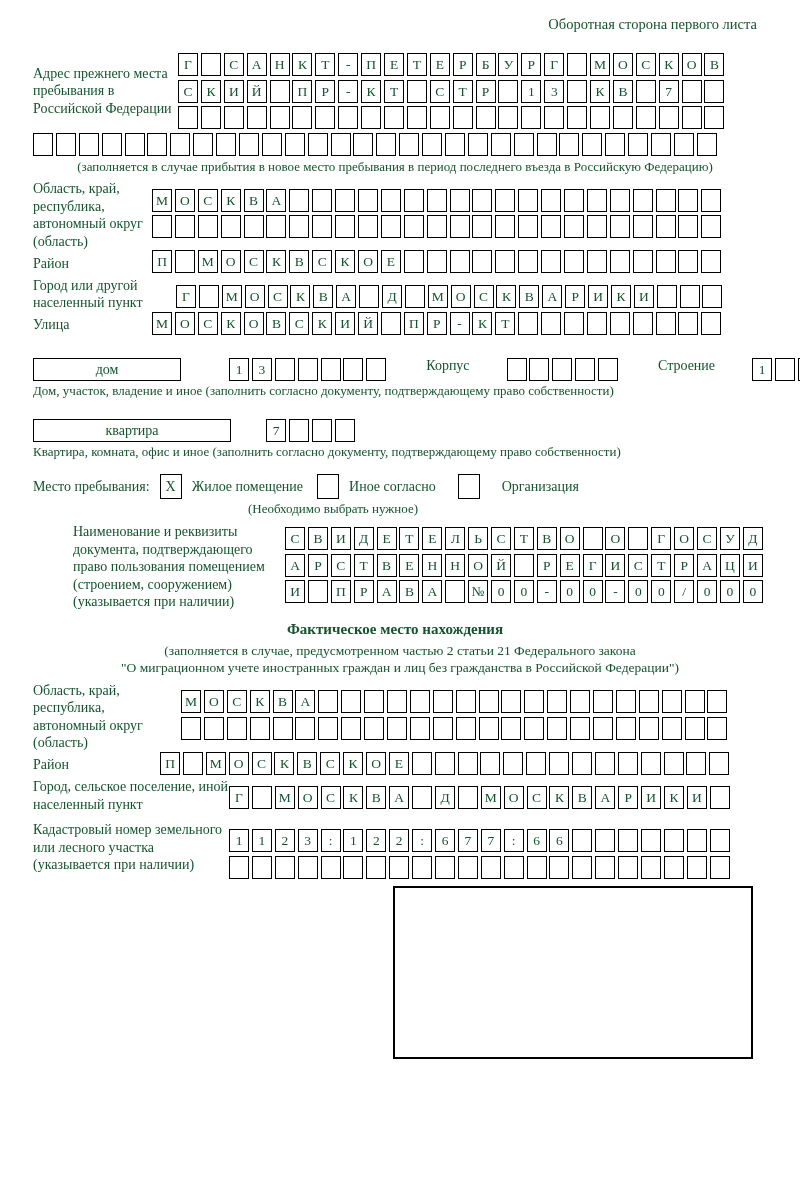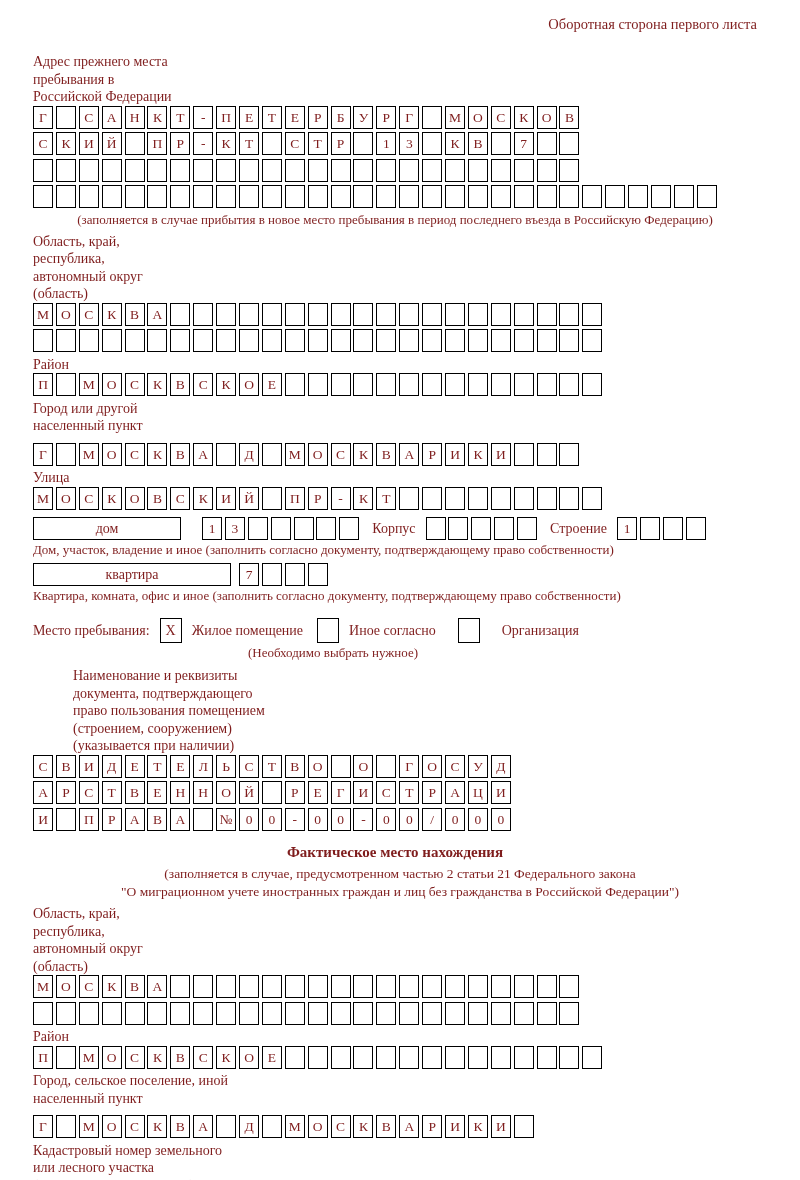--- a/index.html
+++ b/index.html
@@ -1,37 +1,37 @@
 <!DOCTYPE html>
 <html><head>
 <meta charset="utf-8">
 <style>
   html,body{margin:0;padding:0;background:#fff;}
   .page{
     position:relative;width:800px;height:1180px;background:#ffffff;
-    font-family:"Liberation Serif", serif;color:#7f1d1d;
+    font-family:"Liberation Serif", serif;color:#14532d;
     box-sizing:border-box;padding:16px 0 0 33px;overflow:hidden;
   }
   .header-note{width:724px;text-align:right;font-size:14.5px;margin-bottom:20px;}
   .cellrow{display:flex;margin-bottom:3.5px;}
   .cell{
     width:18px;height:21px;border:1.6px solid #000;margin-right:2.9px;flex:none;
     display:flex;align-items:center;justify-content:center;
     font-size:13.5px;line-height:21px;
   }
-  .field{display:flex;align-items:flex-start;flex-direction:column;}
+  .field{display:flex;align-items:center;}
   .flabel{font-size:14px;line-height:17.5px;flex:none;}
   .w145{width:145px;} .w119{width:119px;} .w143{width:143px;} .w212{width:212px;margin-left:40px;}
   .w148{width:148px;} .w127{width:127px;} .w196{width:196px;}
   .rows{display:flex;flex-direction:column;}
   .caption{font-size:13px;line-height:16px;margin:2px 0 5px 0;}
   .center{width:724px;text-align:center;}
   .title{width:724px;text-align:center;font-weight:bold;font-size:15px;margin:2px 0 8px 0;}
   .mt8{margin-top:8px;} .mt16{margin-top:16px;}
-  .domrow{display:flex;align-items:center;margin-top:4px;}
+  .domrow{display:flex;margin-top:20px;gap:27px;}
   .bigbox{height:21px;border:1.8px solid #000;text-align:center;font-size:14px;line-height:21px;flex:none;}
   .dombox{width:146px;margin-right:21px;}
   .kvbox{width:196px;margin-right:8px;}
   .inlinelabel{font-size:14px;margin:0 10px;flex:none;}
   .mestorow{display:flex;align-items:center;margin:14px 0 2px 0;font-size:14px;}
   .chk{width:20px;height:23px;border:1.6px solid #000;flex:none;display:flex;align-items:center;justify-content:center;font-size:14px;}
   .choicenote{width:600px;text-align:center;font-size:13px;margin:1px 0 6px 0;}
   .factnote{width:734px;text-align:center;font-size:13.5px;line-height:17.5px;}
   .stampbox{width:360px;height:173px;border:2px solid #000;margin-left:360px;margin-top:4px;box-sizing:border-box;}
   .stampcap{width:390px;margin-left:345px;text-align:center;font-size:13px;line-height:17.5px;margin-top:5px;}

